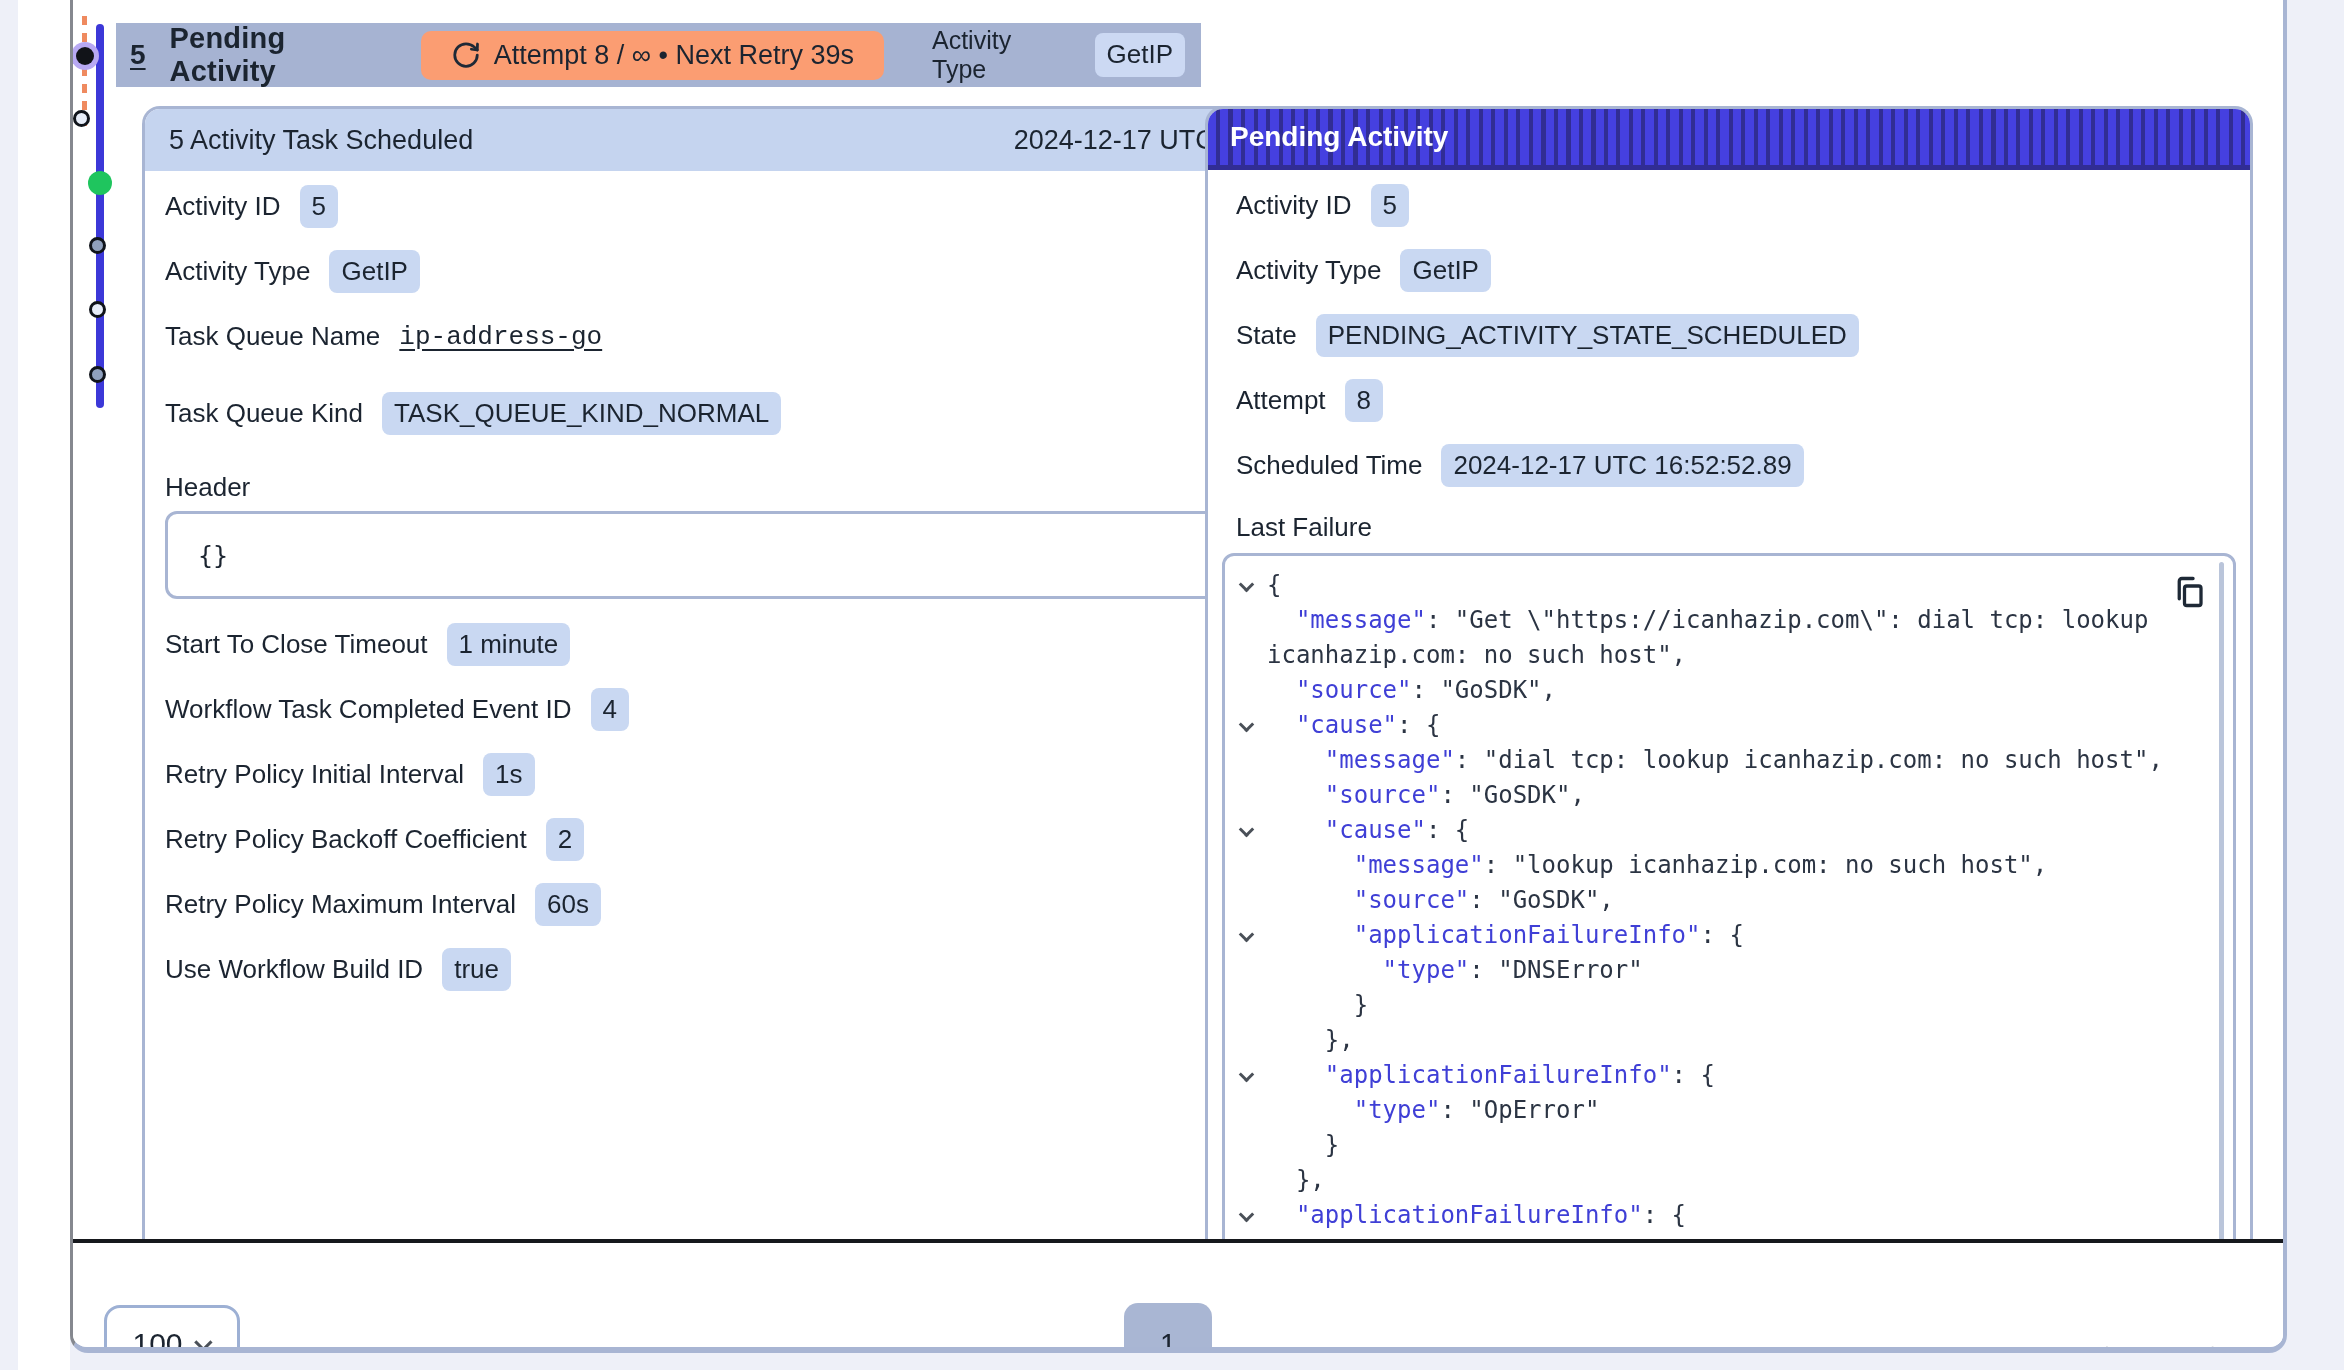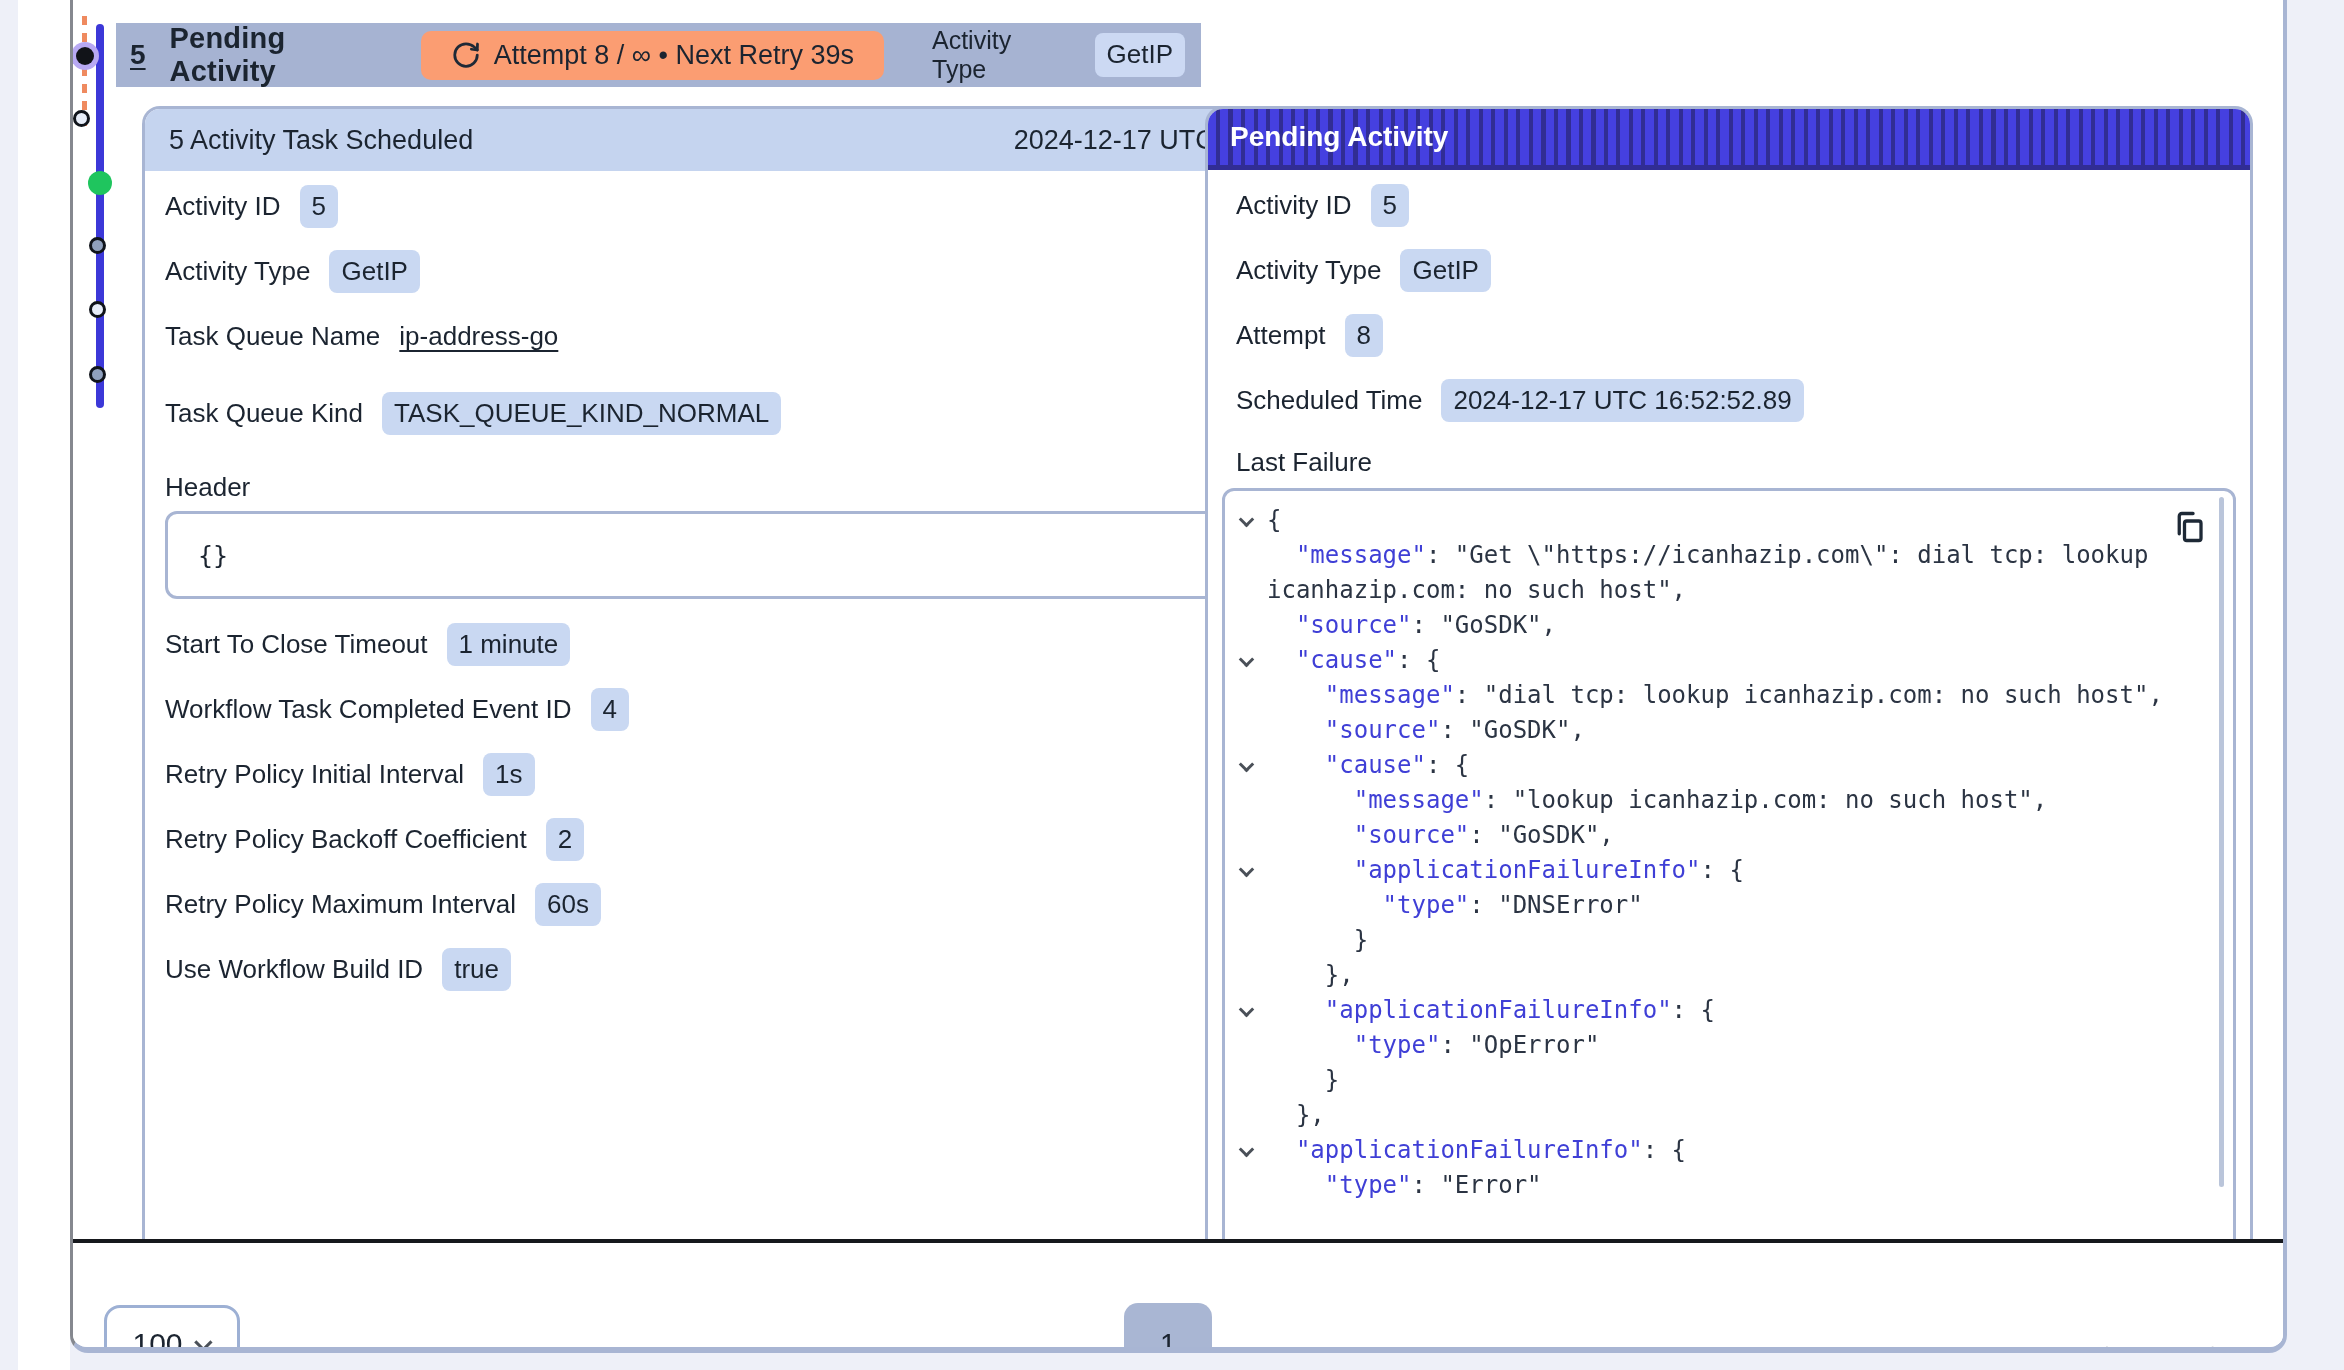--- a/index.html
+++ b/index.html
@@ -48,21 +48,21 @@
   .rp-head { height:61px; background:repeating-linear-gradient(90deg,#4540e0 0 8px,#312d94 8px 12.5px);
     border-bottom:5px solid #312d94; display:flex; align-items:center; padding:0 22px;
     color:#fff; font-size:28px; font-weight:600; }
 
   .card-body { padding:12px 20px 0 20px; }
   .panel-right .card-body { padding:12px 14px 0 14px; }
   .panel-right .frow, .panel-right .flabel { padding-left:14px; }
   .frow { display:flex; align-items:center; gap:19px; min-height:47px; margin-bottom:18px; font-size:26px; }
   .frow.sp { margin-bottom:30px; }
   .flabel { font-size:26px; min-height:40px; display:flex; align-items:center; margin-bottom:4px; }
-  .link { text-decoration:underline; text-underline-offset:5px; cursor:pointer; }
+  .link { text-decoration:underline; text-underline-offset:5px; cursor:pointer;font-family:Liberation Mono, monospace; }
 
   .json-box { position:relative; height:88px; border:3px solid #a8b5d3; border-radius:12px; margin:4px 0 22px 0;
     display:flex; align-items:center; padding:0 30px;
     font-family:"DejaVu Sans Mono", monospace; font-size:25px; }
   .copy-btn { position:absolute; top:20px; right:24px; width:36px; height:40px; cursor:pointer; }
 
   
   .codeblock { position:relative; border:3px solid #a8b5d3; border-radius:12px; margin:6px 0 0 0; height:770px;
     padding:12px 18px 0 10px; font-family:"DejaVu Sans Mono", monospace; font-size:24px; line-height:35px; color:#2b3443; overflow:hidden; }
   .cl { display:flex; }
@@ -186,20 +186,24 @@
       <div class="card-body">
         <div class="frow">
           <span>Activity ID</span>
           <span class="badge">5</span>
         </div>
         <div class="frow">
           <span>Activity Type</span>
           <span class="badge">GetIP</span>
         </div>
         <div class="frow">
+          <span>State</span>
+          <span class="badge">PENDING_ACTIVITY_STATE_SCHEDULED</span>
+        </div>
+        <div class="frow">
           <span>Attempt</span>
           <span class="badge">8</span>
         </div>
         <div class="frow">
           <span>Scheduled Time</span>
           <span class="badge">2024-12-17 UTC 16:52:52.89</span>
         </div>
         <div class="flabel">Last Failure</div>
         <div class="codeblock">
           <div>

